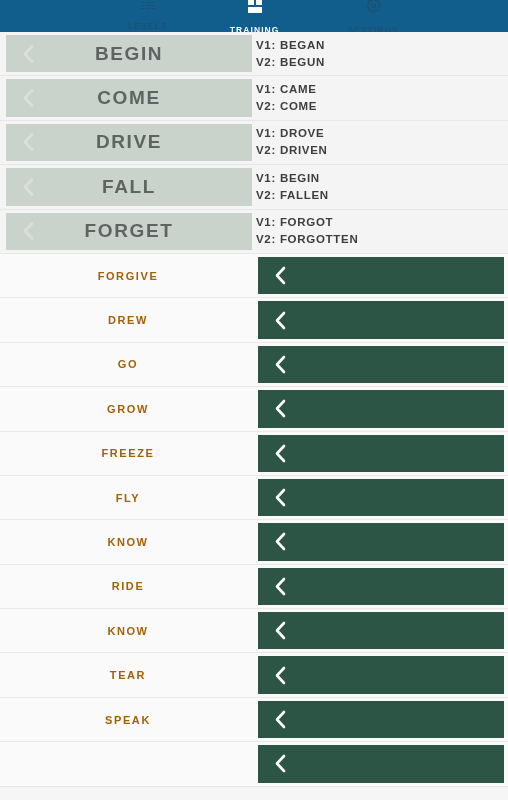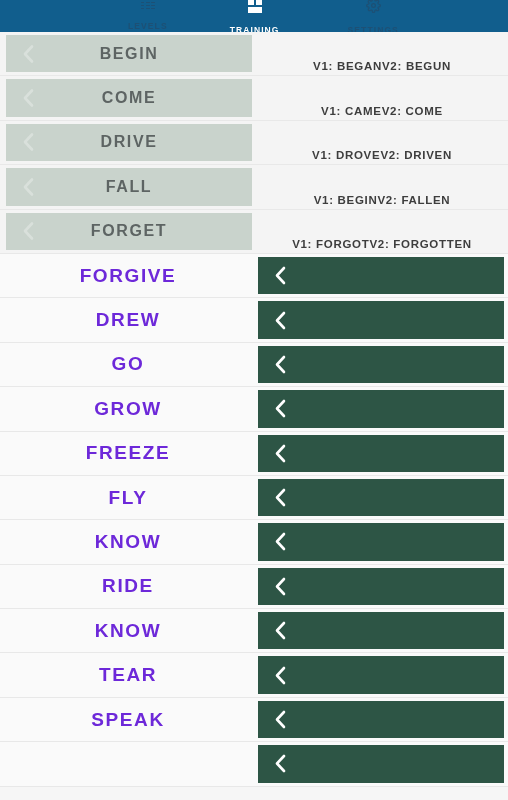--- a/index.html
+++ b/index.html
@@ -88,22 +88,22 @@
     align-items:center;
     justify-content:center;
     position:relative;
     flex:0 0 256px;
   }
   
   .col-right {
     flex:1 1 auto;
     height:100%;
     display:flex;
-    flex-direction:row;
-    align-items:flex-end;
+    flex-direction:column;
+    align-items:flex-start;
     justify-content:center;
     position:relative;
   }
 
   
   .verb-btn {
     position:absolute;
     left:6px; right:4px; top:3px; bottom:3px;
     background:#c9d3cc;
     display:flex;
@@ -111,32 +111,32 @@
     justify-content:center;
     cursor:pointer;
   }
   .verb-btn .chev-faint {
     position:absolute;
     left:14px; top:50%;
     transform:translateY(-50%);
     opacity:.30;
   }
   .verb-btn .verb-text {
-    font-size:16px;
+    font-size:19px;
     font-weight:bold;
     letter-spacing:1.6px;
     color:#5d6463;
   }
 
   
   .verb-plain {
-    font-size:19px;
+    font-size:11px;
     font-weight:bold;
     letter-spacing:1.6px;
-    color:#6d28d9;
+    color:#a16207;
   }
 
   
   .ans {
     font-size:11.5px;
     font-weight:bold;
     letter-spacing:0.7px;
     color:#3d3d3d;
     line-height:17px;
     white-space:nowrap;

